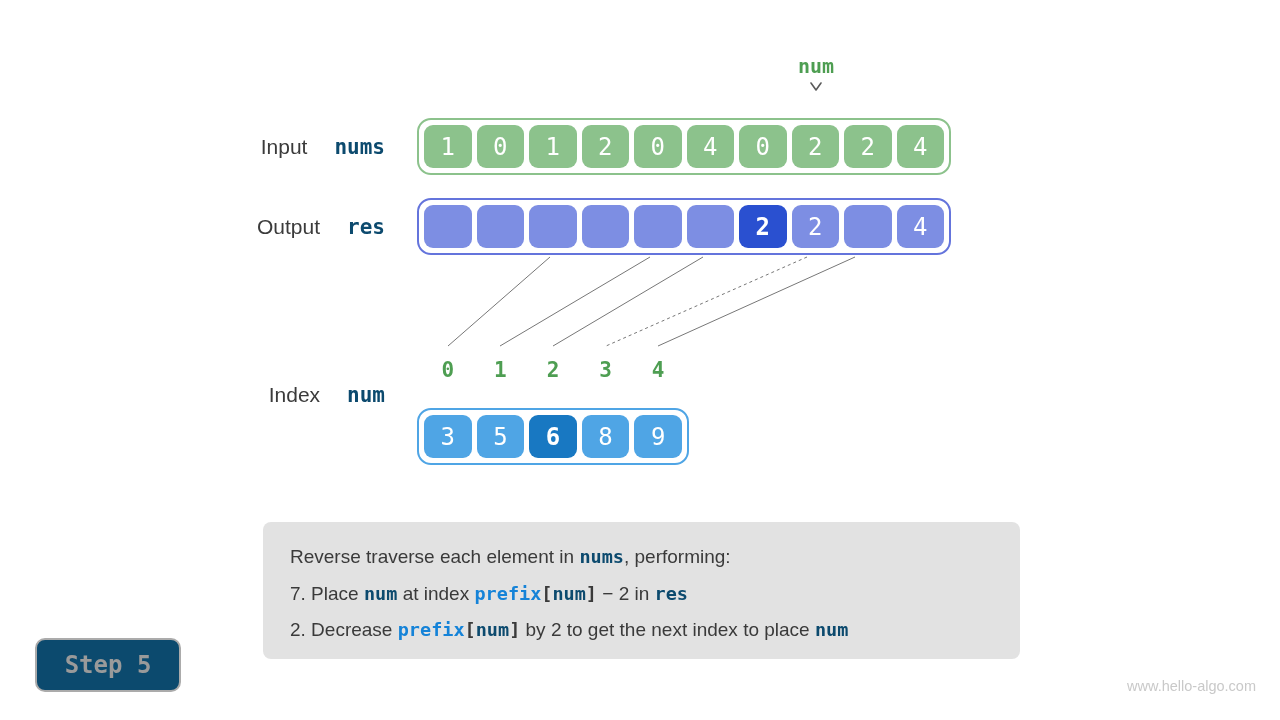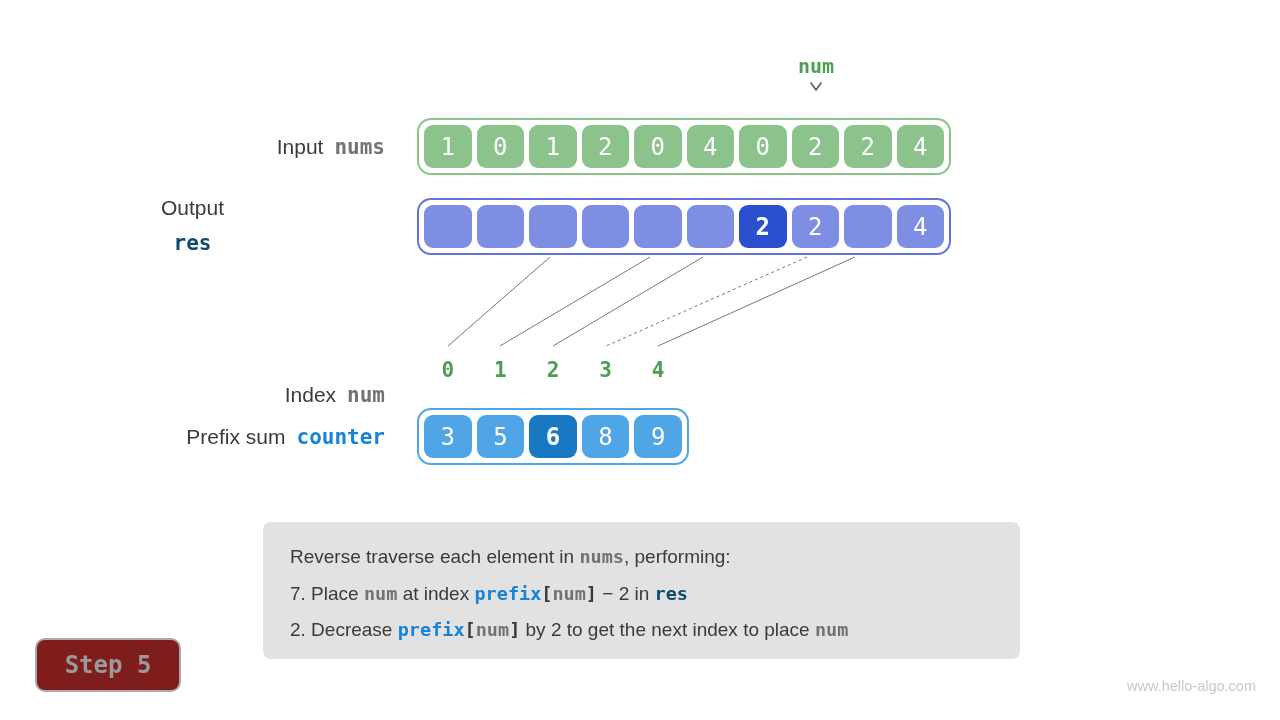--- a/index.html
+++ b/index.html
@@ -1,23 +1,23 @@
 <!DOCTYPE html>
 <html><head>
 <meta charset="utf-8">
 <style>
   html,body{margin:0;padding:0;background:#ffffff;}
   .canvas{position:relative;width:1280px;height:720px;background:#ffffff;overflow:hidden;
           font-family:"Liberation Sans",sans-serif;padding-left:16px;}
 
   
   .row-label{position:absolute;left:0;width:385px;display:flex;justify-content:flex-end;
-             align-items:center;gap:11px;font-size:21px;color:#3b3b3b;}
+             align-items:center;gap:27px;font-size:21px;color:#3b3b3b;}
   .row-label .code{font-family:"DejaVu Sans Mono",monospace;font-weight:bold;font-size:21px;}
-  .code-green{color:#737373;}
+  .code-green{color:#0c4a6e;}
   .code-royal{color:#0c4a6e;}
   .code-blue{color:#1583d8;}
 
   
   .array{position:absolute;box-sizing:border-box;height:57px;display:flex;gap:5px;
          padding:5px;border-radius:14px;background:#ffffff;}
   .array .cell{flex:1;display:flex;align-items:center;justify-content:center;
                border-radius:9px;color:#ffffff;font-family:"DejaVu Sans Mono",monospace;
                font-size:24px;}
   .arr-green{border:2px solid #8cc28c;}
@@ -46,21 +46,21 @@
 
   
   .note{position:absolute;left:263px;top:522px;width:757px;height:137px;box-sizing:border-box;
         background:#e2e2e2;border-radius:8px;padding:17px 27px;color:#3a3a3a;font-size:19px;}
   .note .line{line-height:36.5px;white-space:nowrap;}
   .note .m{font-family:"DejaVu Sans Mono",monospace;font-weight:bold;font-size:18.5px;}
   .note .bracket{font-family:"DejaVu Sans Mono",monospace;font-weight:bold;font-size:18.5px;color:#3a3a3a;}
 
   
   .step{position:absolute;left:35px;top:638px;width:146px;height:54px;box-sizing:border-box;
-        border:2px solid #ababab;border-radius:10px;background:#7f1d1d;display:flex;
+        border:2px solid #ababab;border-radius:10px;background:#0c4a6e;display:flex;
         align-items:center;justify-content:center;font-family:"DejaVu Sans Mono",monospace;
         font-weight:bold;font-size:24px;color:#9a9a9a;}
 
   
   .watermark{position:absolute;right:40px;top:678px;font-family:Liberation Sans, sans-serif;
              font-size:14.5px;color:#c9c9c9;}
 </style>
 </head>
 <body>
 
@@ -83,21 +83,21 @@
     <div class="cell">1</div>
     <div class="cell">2</div>
     <div class="cell">0</div>
     <div class="cell">4</div>
     <div class="cell">0</div>
     <div class="cell">2</div>
     <div class="cell">2</div>
     <div class="cell">4</div>
   </div>
 
-  <div class="row-label" style="top:198px;height:57px;flex-direction:column;">
+  <div class="row-label" style="top:198px;height:57px;">
     <span>Output</span>
     <span class="code code-royal">res</span>
   </div>
   <div class="array arr-blue" style="left:417px;top:198px;width:534px;">
     <div class="cell"></div>
     <div class="cell"></div>
     <div class="cell"></div>
     <div class="cell"></div>
     <div class="cell"></div>
     <div class="cell"></div>
@@ -120,24 +120,20 @@
     <span class="code code-green">num</span>
   </div>
   <div class="index-row">
     <span>0</span>
     <span>1</span>
     <span>2</span>
     <span>3</span>
     <span>4</span>
   </div>
 
-  <div class="row-label" style="top:408px;height:57px;">
-    <span>Prefix sum</span>
-    <span class="code code-blue">counter</span>
-  </div>
   <div class="array arr-lblue" style="left:417px;top:408px;width:272px;">
     <div class="cell">3</div>
     <div class="cell">5</div>
     <div class="cell hl">6</div>
     <div class="cell">8</div>
     <div class="cell">9</div>
   </div>
 
   <div class="note">
     <div class="line"><span>Reverse traverse each element in </span><span class="m code-green">nums</span><span>, performing:</span></div>

